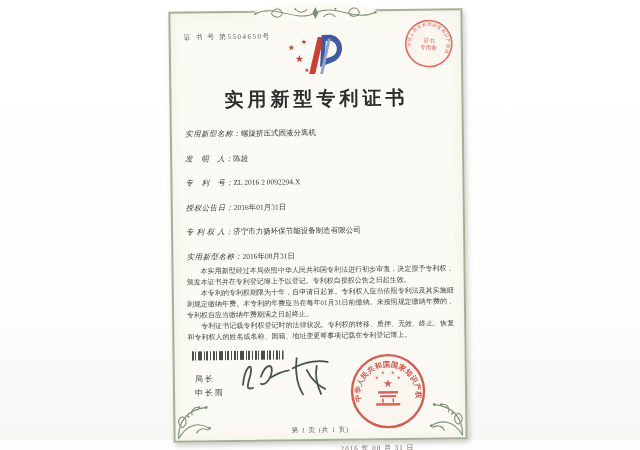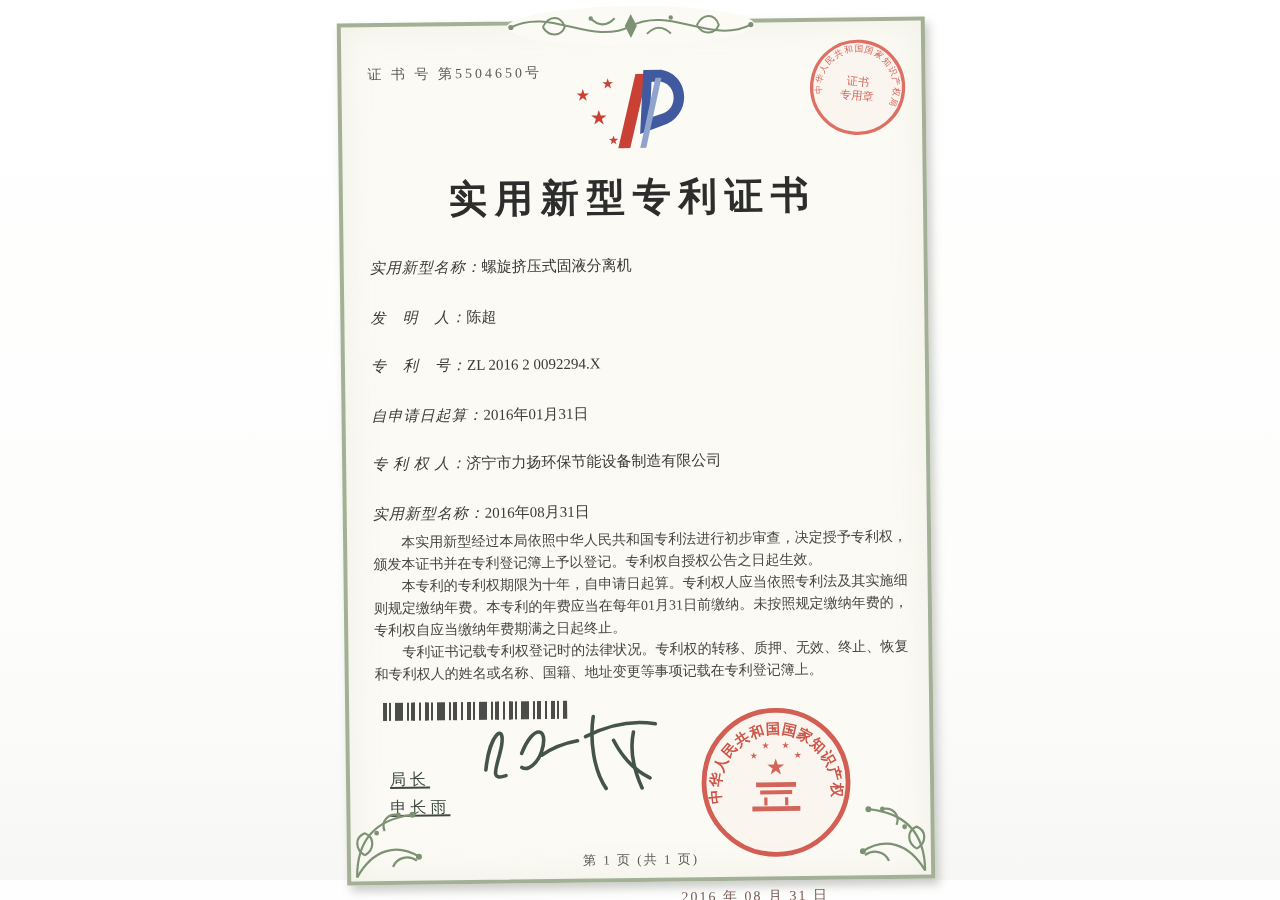--- a/index.html
+++ b/index.html
@@ -40,21 +40,21 @@
     font-size:7px;line-height:11px;text-align:justify;color:#474747;
   }
   .paragraphs p{margin:0;text-indent:14px;}
   .barcode{
     position:absolute;left:17px;top:338px;width:92px;height:9px;
     background:
       repeating-linear-gradient(90deg,#2e2e2e 0 1px,transparent 1px 3px),
       repeating-linear-gradient(90deg,#2e2e2e 0 2px,transparent 2px 7px);
     opacity:.85;
   }
-  .director{position:absolute;left:20px;top:370px;font-size:8px;line-height:14px;color:#3f4a42;letter-spacing:2px;text-decoration:underline;}
+  .director{position:absolute;left:20px;top:359px;font-size:8px;line-height:14px;color:#3f4a42;letter-spacing:2px;}
   .signature{position:absolute;left:60px;top:340px;}
   .big-seal{position:absolute;left:172px;top:339px;z-index:3;mix-blend-mode:multiply;opacity:.93;}
   .seal-date{
     position:absolute;left:165px;top:391px;z-index:2;
     font-size:7px;color:#775e53;letter-spacing:1px;white-space:nowrap;margin-top:41px;
   }
   .footer-page{
     position:absolute;left:0;right:0;top:414px;text-align:center;
     font-size:6.5px;color:#5a5a5a;letter-spacing:1px;
   }
@@ -118,21 +118,21 @@
       <div class="field">
         <span class="lbl">实用新型名称：</span><span class="val">螺旋挤压式固液分离机</span>
       </div>
       <div class="field">
         <span class="lbl">发　明　人：</span><span class="val">陈超</span>
       </div>
       <div class="field">
         <span class="lbl">专　利　号：</span><span class="val">ZL 2016 2 0092294.X</span>
       </div>
       <div class="field">
-        <span class="lbl">自申请日起算：</span><span class="val">2016年01月31日</span>
+        <span class="lbl">授权公告日：</span><span class="val">2016年01月31日</span>
       </div>
       <div class="field">
         <span class="lbl">专 利 权 人：</span><span class="val">济宁市力扬环保节能设备制造有限公司</span>
       </div>
       <div class="field">
         <span class="lbl">实用新型名称：</span><span class="val">2016年08月31日</span>
       </div>
     </div>
 
     <div class="paragraphs">

